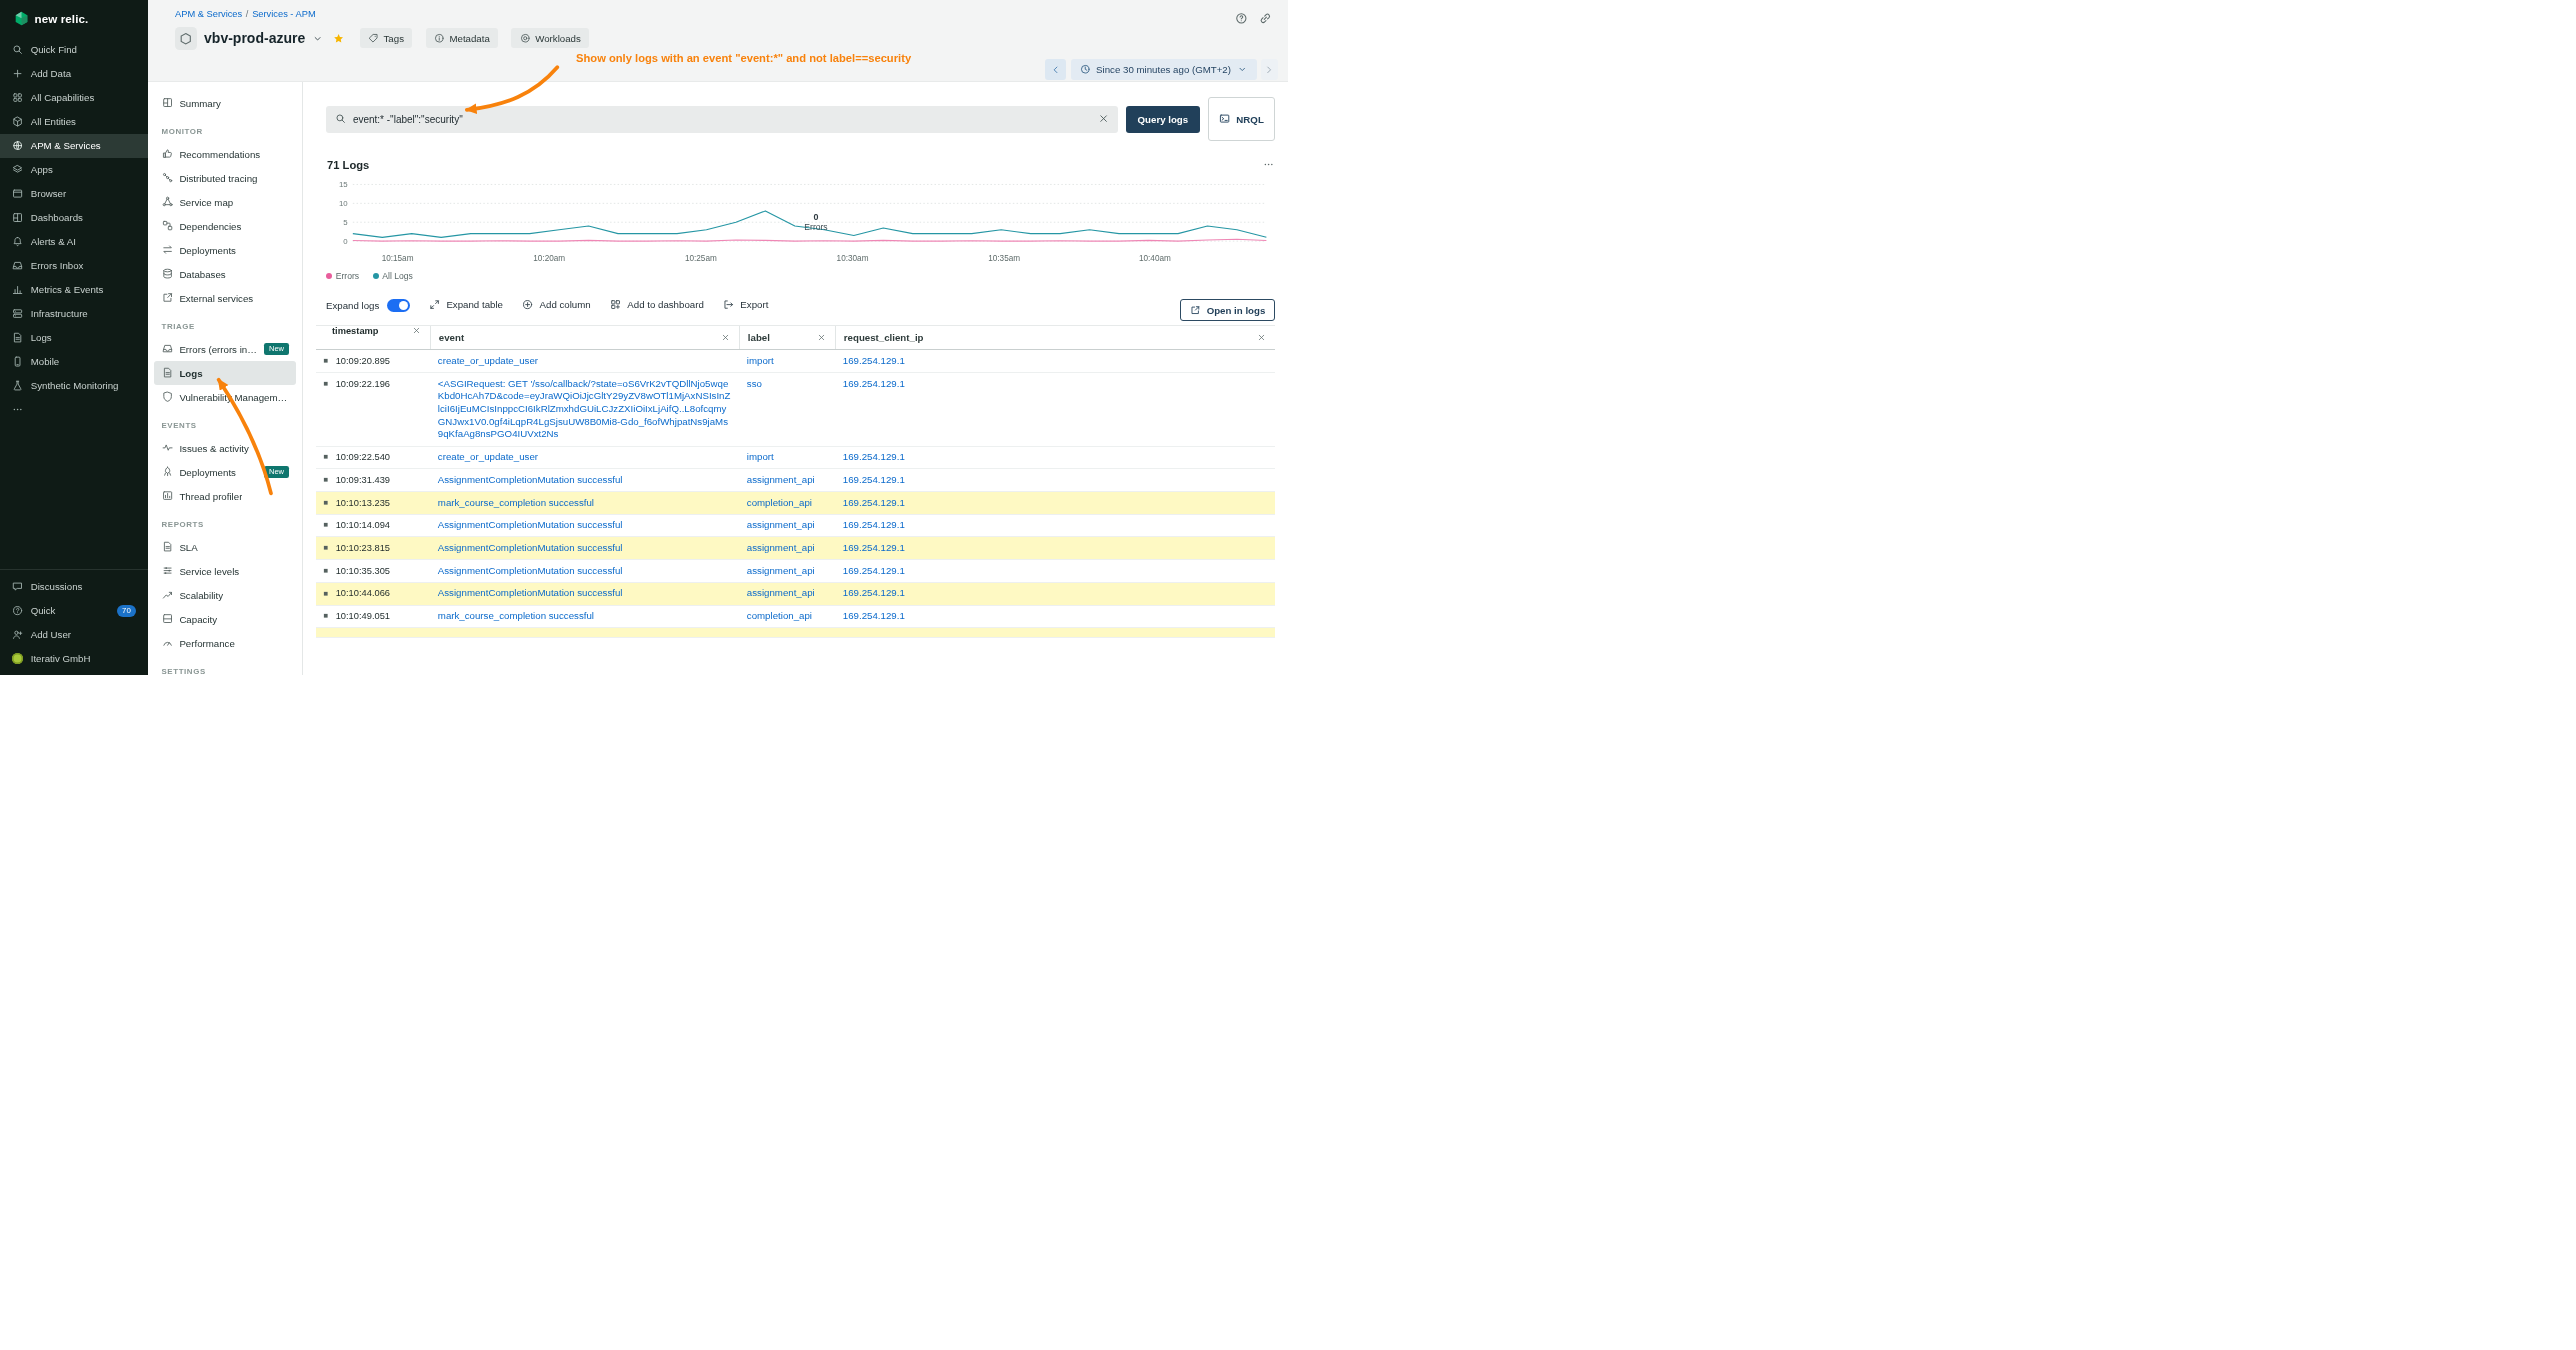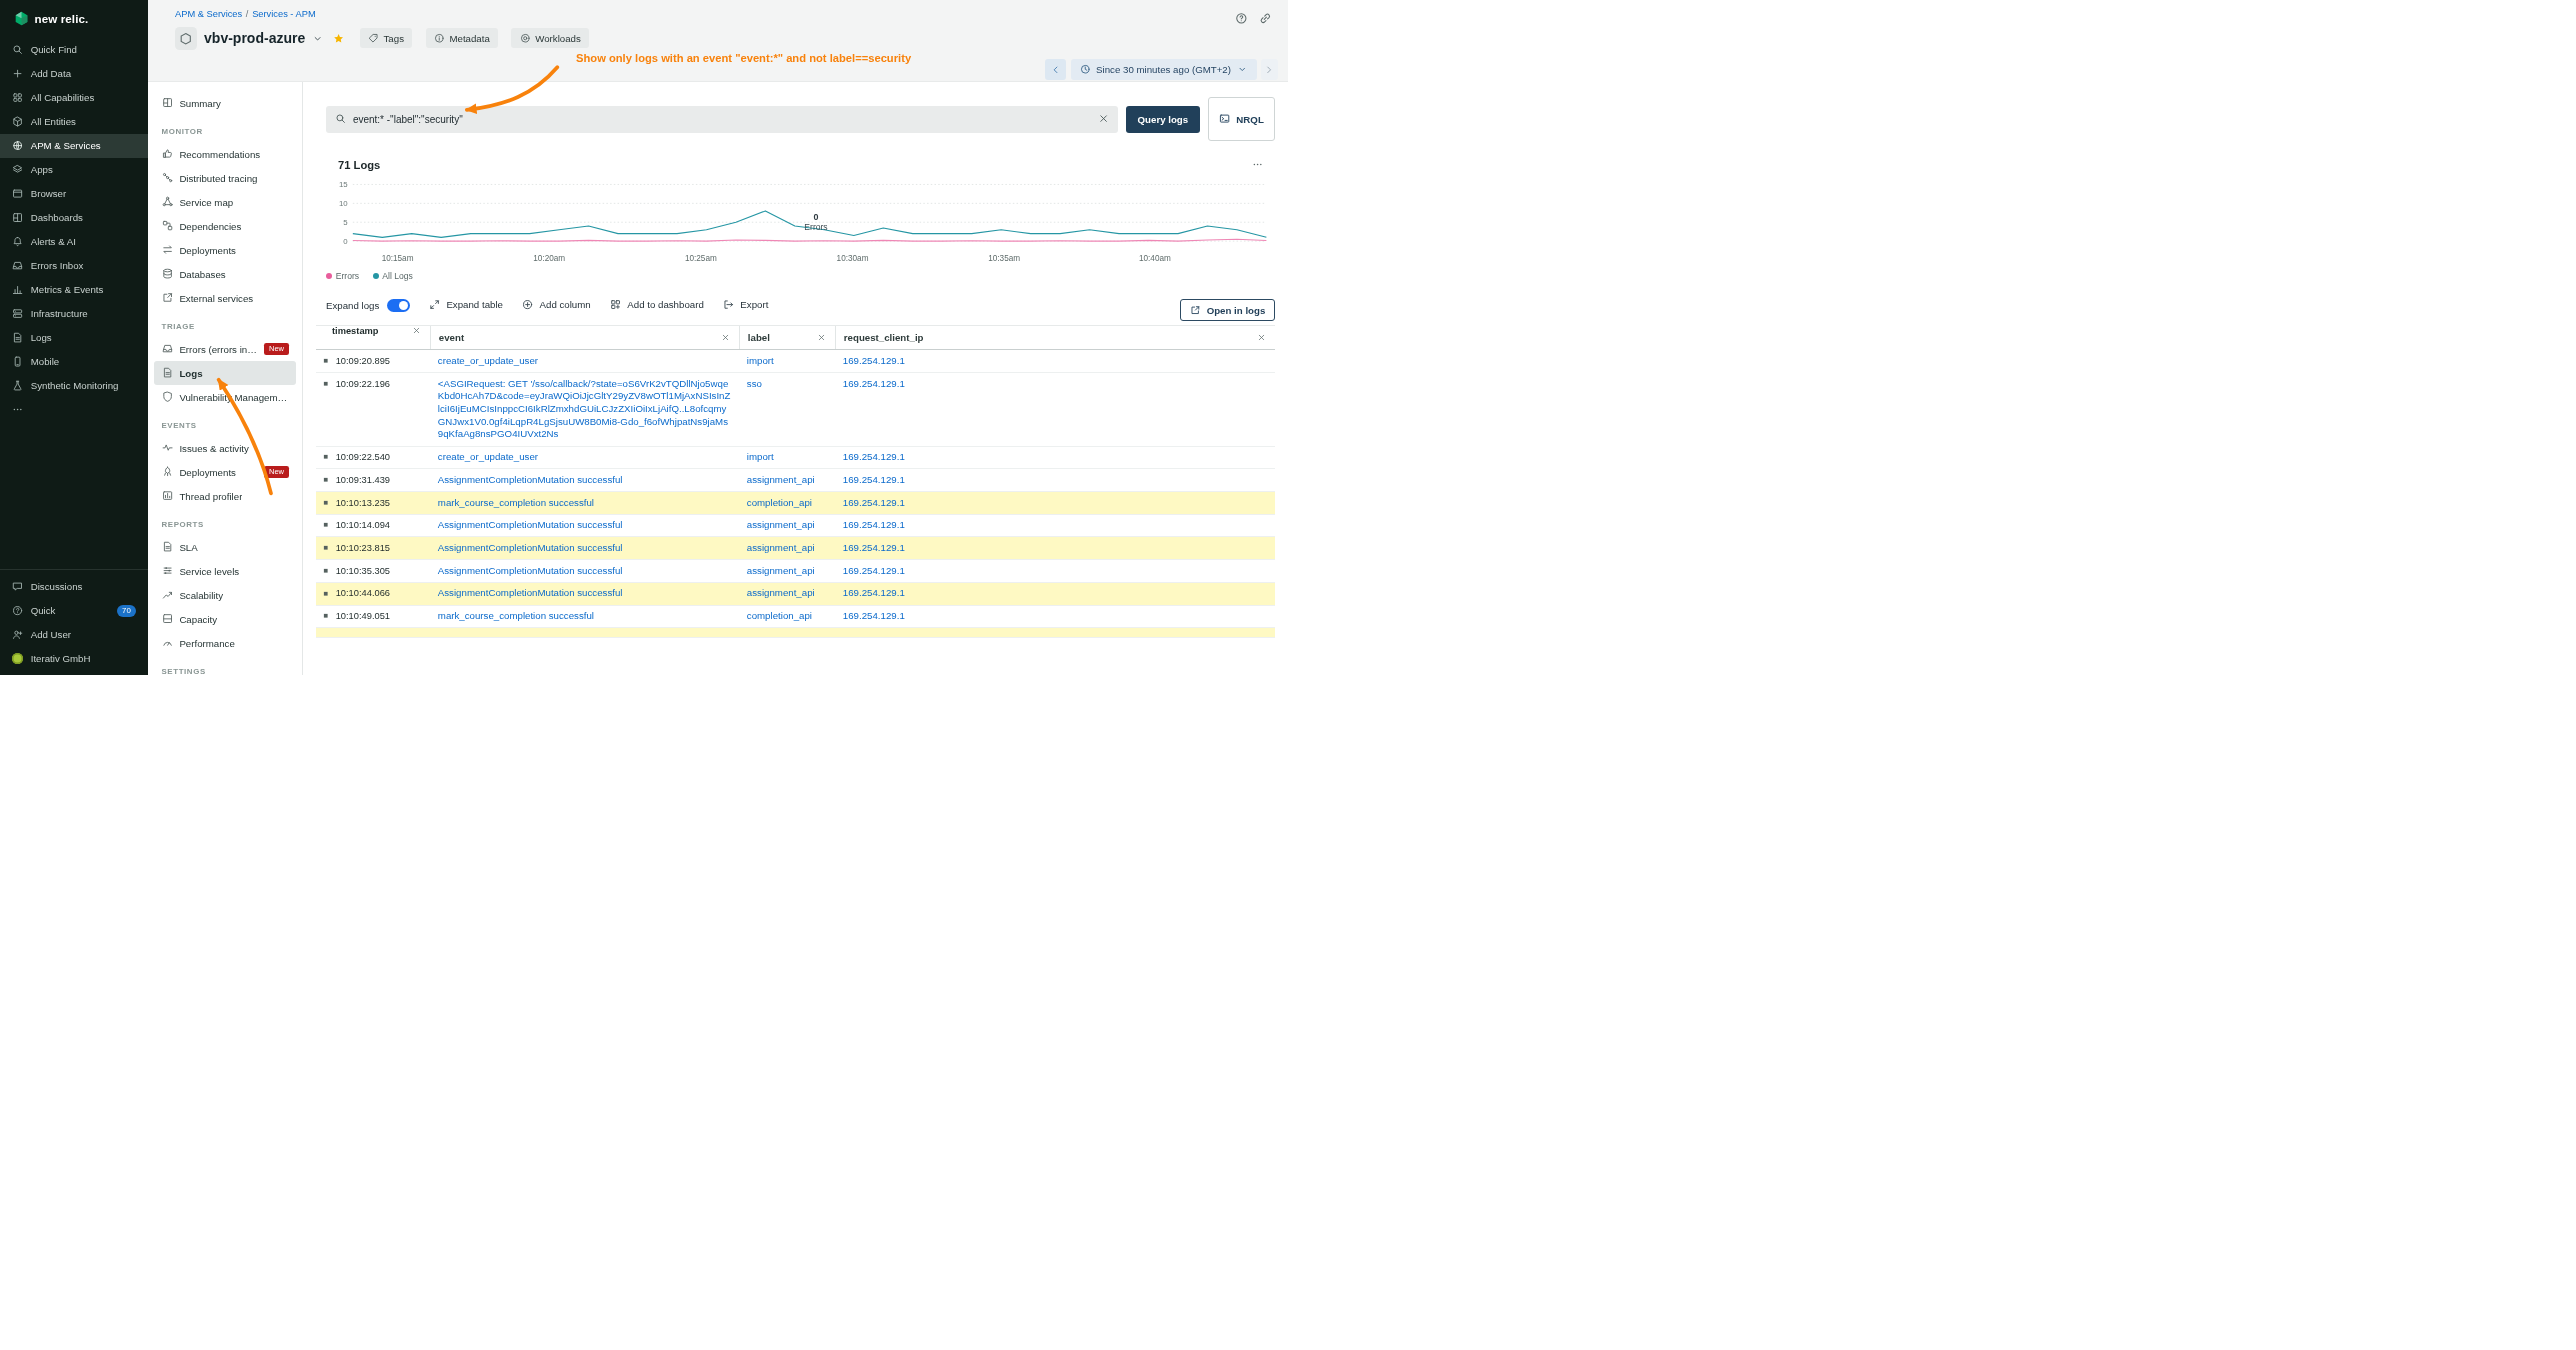--- a/index.html
+++ b/index.html
@@ -51,33 +51,33 @@
 
   .body-row{flex:1;display:flex;min-height:0}
 
   
   .subnav{width:155px;min-width:155px;background:#fff;border-right:0.7px solid #e4e7e7;padding-top:9px;overflow:hidden}
   .sn-title{font-size:7.9px;letter-spacing:0.6px;color:#8a9694;padding:12px 13.5px 6px;font-weight:700}
   .sn-item{display:flex;align-items:center;gap:6.7px;height:24px;margin:0 6px;padding:0 7.5px;border-radius:3px;color:#1f2e2e;cursor:pointer;white-space:nowrap;overflow:hidden}
   .sn-item .ic{color:#5a6665}
   .sn-item.sel{background:#e2e6e6;font-weight:600}
   .sn-item .lbl{overflow:hidden;text-overflow:ellipsis}
-  .sn-badge{margin-left:auto;background:#b91c1c;color:#fff;font-size:7.5px;line-height:11.2px;padding:0 4.5px;border-radius:2.2px;font-weight:400}
+  .sn-badge{margin-left:auto;background:#0f766e;color:#fff;font-size:7.5px;line-height:11.2px;padding:0 4.5px;border-radius:2.2px;font-weight:400}
 
   
   .content{flex:1;min-width:0;padding:15px 12.7px 0 23px;overflow:hidden;background:#fff}
   .query-row{display:flex;gap:7.5px;align-items:center}
   .searchbar{flex:1;display:flex;align-items:center;gap:6.7px;height:27px;background:#e9ebeb;border-radius:3px;padding:0 9px;color:#4c5a5a}
   .searchbar .ic{cursor:pointer}
   .query-input{flex:1;border:none;background:transparent;font:inherit;font-size:10px;color:#1d282d;outline:none}
   .btn-dark{height:27px;padding:0 12px;background:#21405a;color:#fff;border:none;border-radius:3px;font-size:9.7px;font-weight:600;cursor:pointer;white-space:nowrap}
   .btn-light{height:44px;display:flex;align-items:center;gap:6px;padding:0 10.5px;background:#fff;border:0.7px solid #cfd5d5;border-radius:3px;color:#21405a;font-size:9.7px;font-weight:600;cursor:pointer}
   .btn-light .ic{color:#21405a}
 
-  .logs-head-row{display:flex;align-items:center;justify-content:space-between;margin:18px 12px 6px}
+  .logs-head-row{display:flex;align-items:center;justify-content:space-between;margin:18px 1px 6px}
   .logs-head-row h2{font-size:11.2px;font-weight:700;color:#1c2628}
   .kebab{color:#5c6868;cursor:pointer}
 
   #chart-svg{display:block}
   .grid{stroke:#d9dedd;stroke-dasharray:2 3;stroke-width:1}
   .ytick{font-size:10.5px;fill:#6c7978}
   .xtick{font-size:11px;fill:#5f6c6b}
   .ann-v{font-size:12px;font-weight:700;fill:#2e3a40}
   .ann-l{font-size:11.5px;fill:#3c4a50}
 

